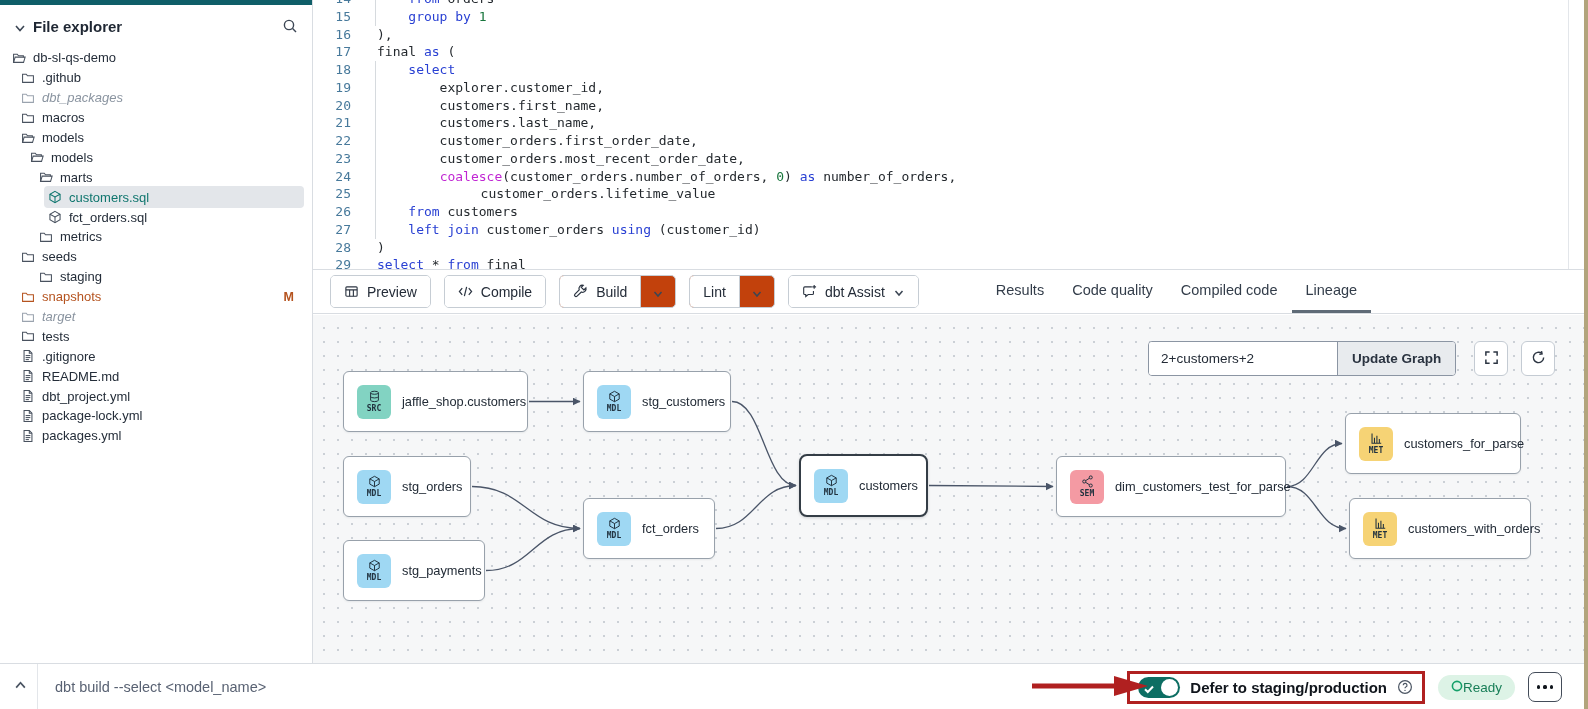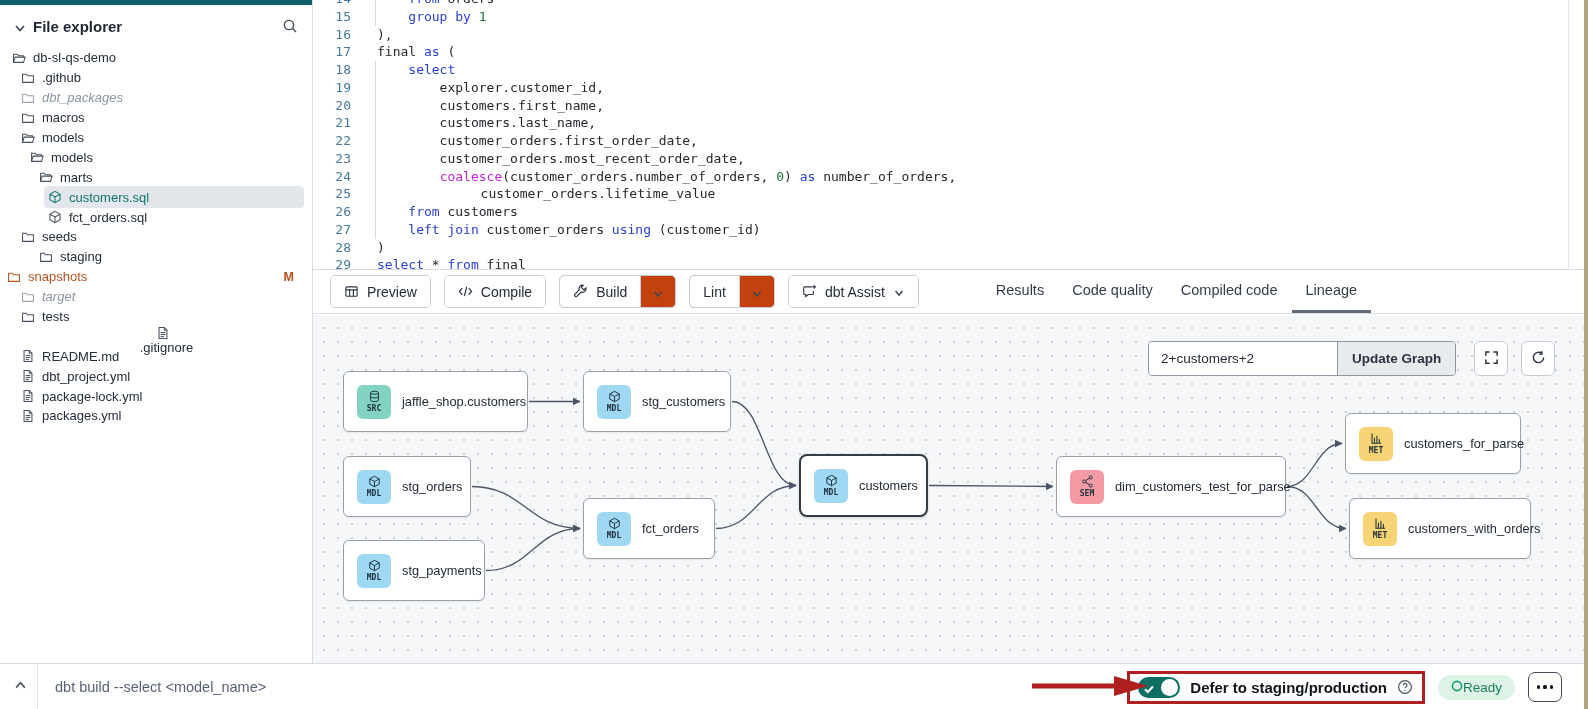--- a/index.html
+++ b/index.html
@@ -170,52 +170,58 @@
           <span>customers.sql</span>
         </div>
         <div class="tree-row" style="padding-left: 48px;">
           <span class="ticon"><svg viewBox="0 0 16 16" fill="none" stroke="currentColor" stroke-width="1.2">
               <path d="M8 1.6 L13.8 4.8 V11.2 L8 14.4 L2.2 11.2 V4.8 Z"></path>
               <path d="M2.2 4.8 L8 8 L13.8 4.8"></path>
               <path d="M8 8 V14.4"></path>
             </svg></span>
           <span>fct_orders.sql</span>
         </div>
+        <div class="tree-row" style="padding-left: 39px;">
+          <span class="ticon"><svg viewBox="0 0 16 16" fill="none" stroke="currentColor" stroke-width="1.2">
+              <path d="M1.8 13 V3.6 H6 L7.4 5.4 H14.2 V13 Z"></path>
+            </svg></span>
+          <span>metrics</span>
+        </div>
         <div class="tree-row" style="padding-left: 21px;">
           <span class="ticon"><svg viewBox="0 0 16 16" fill="none" stroke="currentColor" stroke-width="1.2">
               <path d="M1.8 13 V3.6 H6 L7.4 5.4 H14.2 V13 Z"></path>
             </svg></span>
           <span>seeds</span>
         </div>
         <div class="tree-row" style="padding-left: 39px;">
           <span class="ticon"><svg viewBox="0 0 16 16" fill="none" stroke="currentColor" stroke-width="1.2">
               <path d="M1.8 13 V3.6 H6 L7.4 5.4 H14.2 V13 Z"></path>
             </svg></span>
           <span>staging</span>
         </div>
-        <div class="tree-row modified" style="padding-left: 7px;">
+        <div class="tree-row modified" style="padding-left: 21px;">
           <span class="ticon"><svg viewBox="0 0 16 16" fill="none" stroke="currentColor" stroke-width="1.2">
               <path d="M1.8 13 V3.6 H6 L7.4 5.4 H14.2 V13 Z"></path>
             </svg></span>
           <span>snapshots</span>
           <span class="mbadge">M</span>
         </div>
         <div class="tree-row muted" style="padding-left: 21px;">
           <span class="ticon"><svg viewBox="0 0 16 16" fill="none" stroke="currentColor" stroke-width="1.2">
               <path d="M1.8 13 V3.6 H6 L7.4 5.4 H14.2 V13 Z"></path>
             </svg></span>
           <span>target</span>
         </div>
         <div class="tree-row" style="padding-left: 21px;">
           <span class="ticon"><svg viewBox="0 0 16 16" fill="none" stroke="currentColor" stroke-width="1.2">
               <path d="M1.8 13 V3.6 H6 L7.4 5.4 H14.2 V13 Z"></path>
             </svg></span>
           <span>tests</span>
         </div>
-        <div class="tree-row" style="padding-left: 21px; flex-direction: column;">
+        <div class="tree-row" style="padding-left: 21px;">
           <span class="ticon"><svg viewBox="0 0 16 16" fill="none" stroke="currentColor" stroke-width="1.2">
               <path d="M3.5 1.8 H9.5 L12.5 4.8 V14.2 H3.5 Z"></path>
               <path d="M9.5 1.8 V4.8 H12.5"></path>
               <line x1="5.3" y1="7.5" x2="10.7" y2="7.5"></line>
               <line x1="5.3" y1="9.8" x2="10.7" y2="9.8"></line>
               <line x1="5.3" y1="12.1" x2="9" y2="12.1"></line>
             </svg></span>
           <span>.gitignore</span>
         </div>
         <div class="tree-row" style="padding-left: 21px;">

